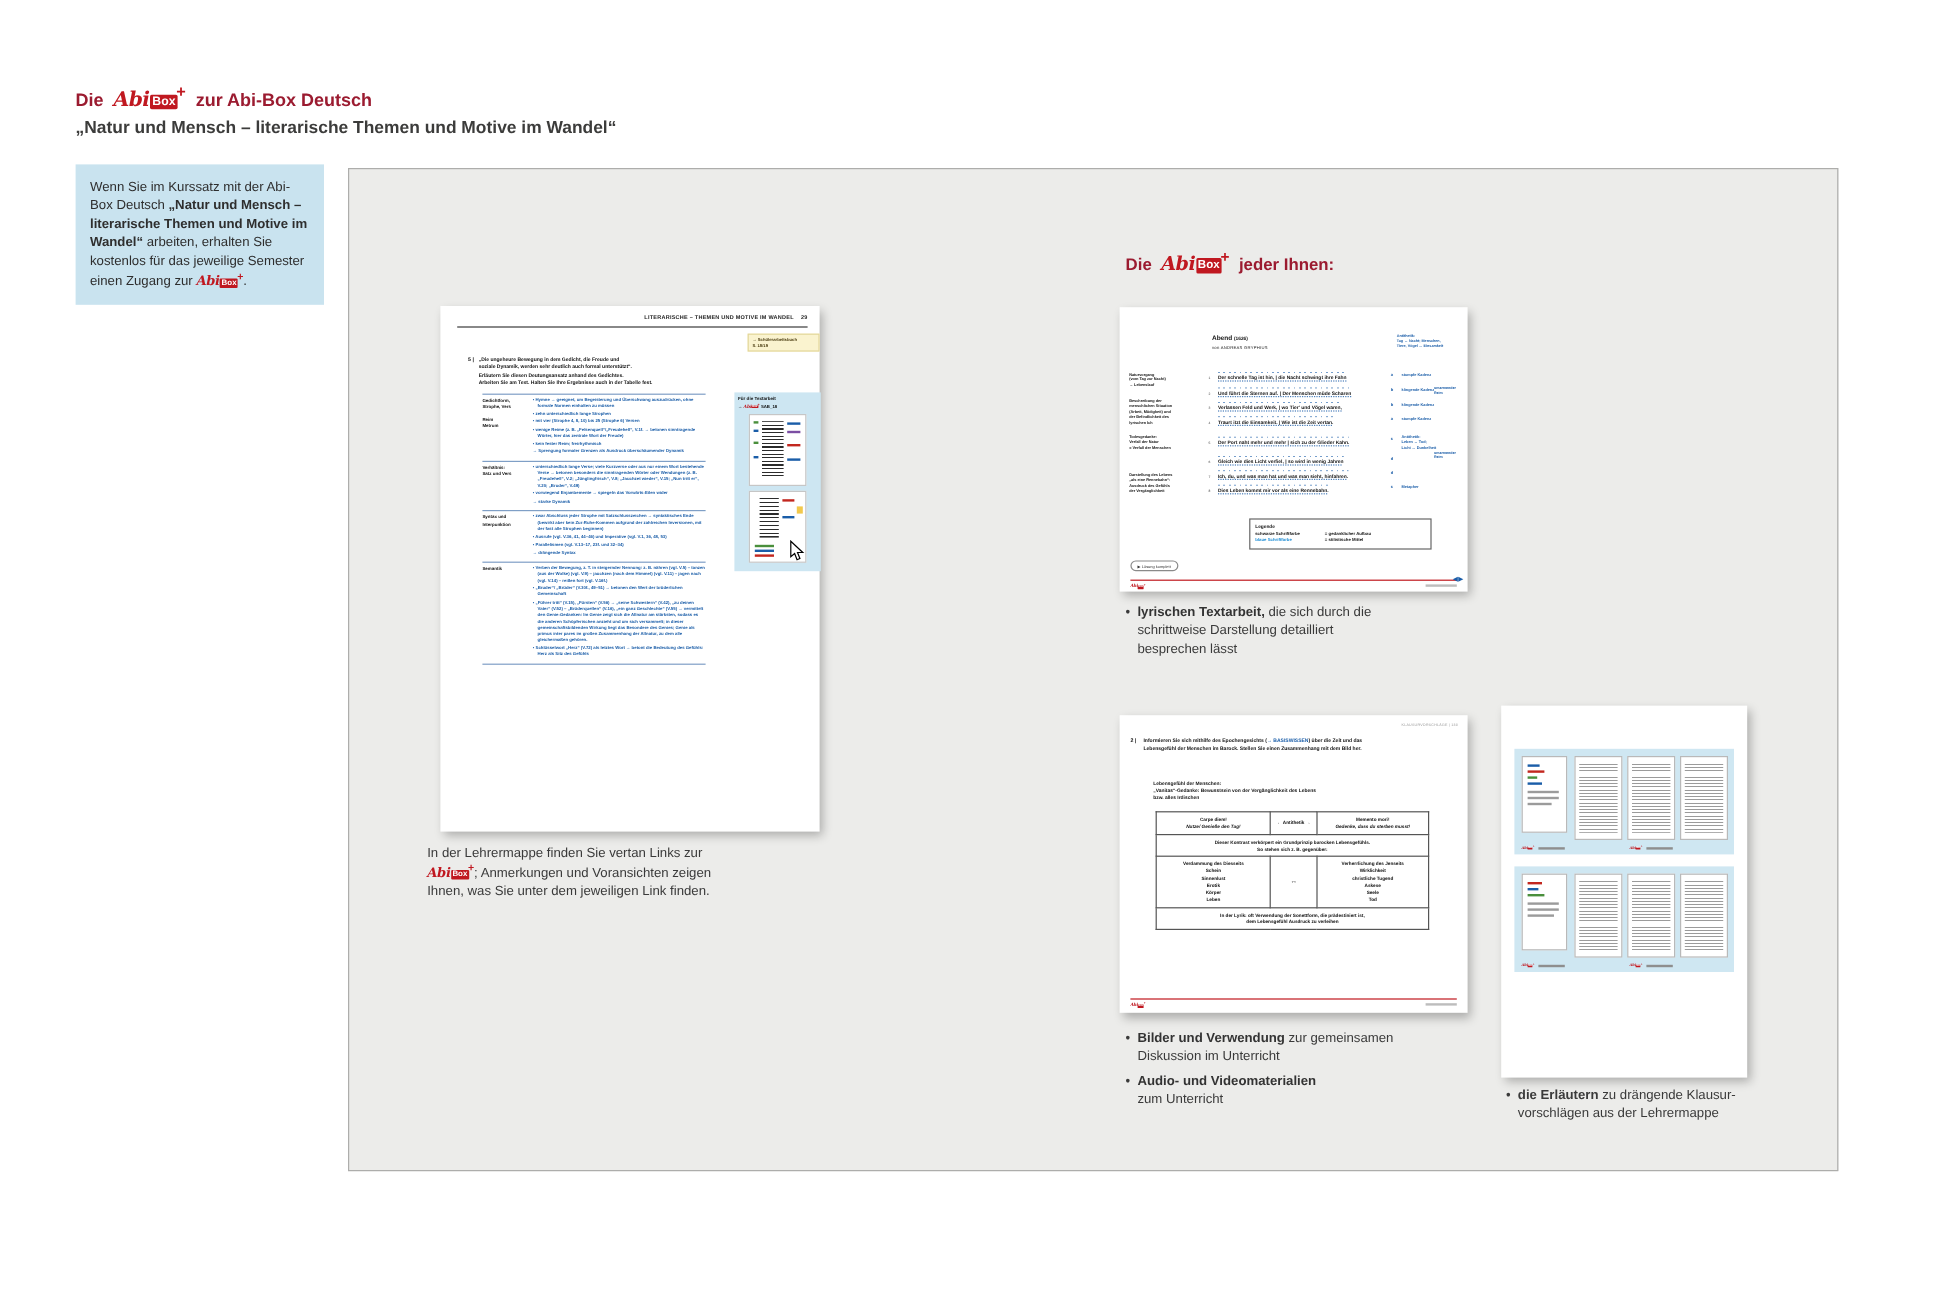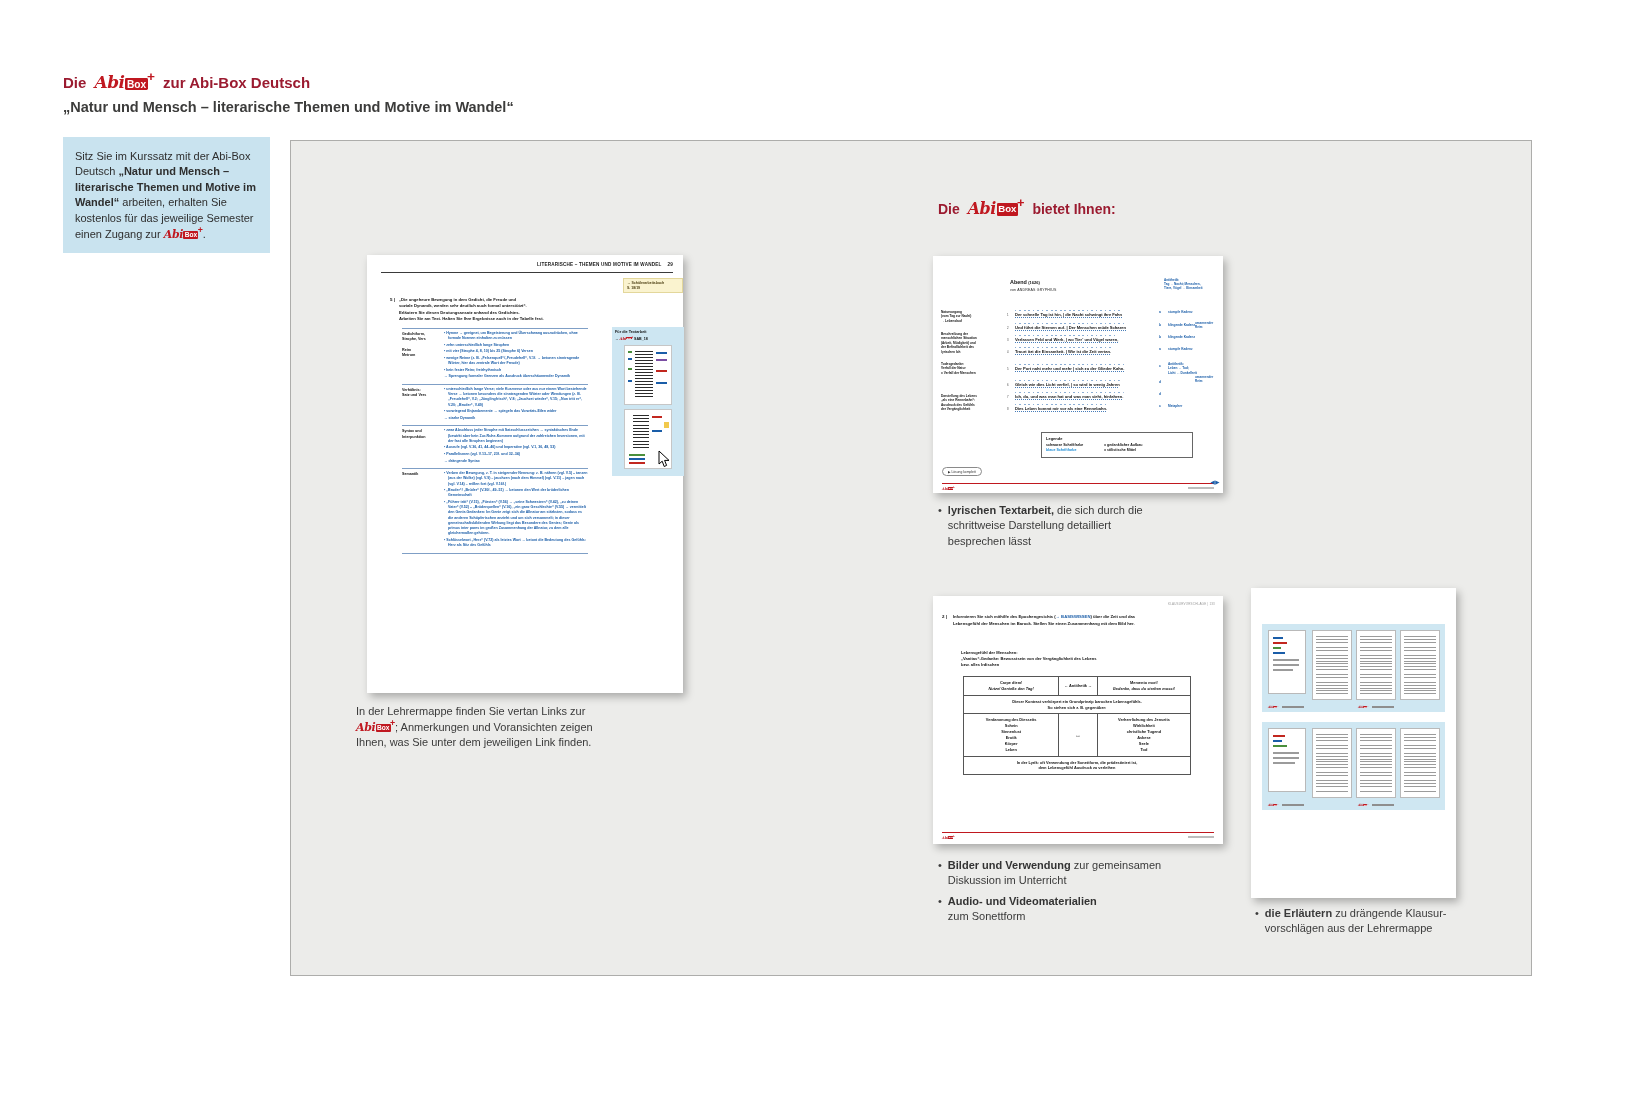--- a/index.html
+++ b/index.html
@@ -42,21 +42,21 @@
   .ws-side{position:absolute;left:245px;top:72px;width:66px;height:143px;background:#cde6f2;padding:3px;}
   .ws-side .t1{font-size:3.8px;font-weight:bold;color:#111;}
   .ws-side .lk{font-size:3.6px;font-weight:bold;color:#111;margin-top:1.5px;}
   .ws-side .abibox{font-size:3.8px;}
   .thumb{position:relative;width:46px;height:58px;margin:4px auto 0;background:#fff;border:.5px solid #c6c6c6;}
   .thumb .blk{position:absolute;}
   
   .cap1{position:absolute;left:356px;top:704px;width:252px;font-size:11px;line-height:1.38;color:#3a3a3a;}
   .cap1 .abibox{font-size:11px;}
   .rh{position:absolute;left:938px;top:197px;font-size:14px;font-weight:bold;color:#9b1b30;}
-  .rh .abibox{font-size:16px;margin:0 4px;}
+  .rh .abibox{font-size:16px;margin:11px 4px;}
   .bullet{position:absolute;display:flex;gap:6px;font-size:11px;line-height:1.4;color:#3a3a3a;}
   .bullet .dot{flex:none;}
   .bullet b{color:#333;}
   
   .s1{left:933px;top:256px;width:290px;height:237px;}
   .s1-title{position:absolute;left:77px;top:23px;font-size:5.4px;font-weight:bold;color:#111;}
   .s1-title .yr{font-size:4px;}
   .s1-author{position:absolute;left:77px;top:32px;font-size:3.5px;color:#222;letter-spacing:.2px;}
   .s1-topnote{position:absolute;left:231px;top:22px;width:52px;font-size:3.1px;font-weight:bold;color:#1a5da8;line-height:1.35;white-space:pre-line;}
   .s1-note{position:absolute;left:8px;width:64px;font-size:3.2px;font-weight:bold;color:#111;line-height:1.4;white-space:pre-line;}
@@ -114,21 +114,21 @@
 <div class="page">
 
   <div class="ttl">
     <span>Die</span>
     <span class="abibox"><span class="abi">Abi</span><span class="box">Box</span><span class="plus">+</span></span>
     <span>zur Abi-Box Deutsch</span>
   </div>
   <div class="subttl">„Natur und Mensch – literarische Themen und Motive im Wandel“</div>
 
   <div class="infobox">
-    <span>Sitz Sie im Kurssatz mit der Abi-Box Deutsch </span><b>„Natur und Mensch – literarische Themen und Motive im Wandel“</b><span> arbeiten, erhalten Sie kostenlos für das jeweilige Semester einen Zugang zur </span><span class="abibox"><span class="abi">Abi</span><span class="box">Box</span><span class="plus">+</span></span><span>.</span>
+    <span>Wenn Sie im Kurssatz mit der Abi-Box Deutsch </span><b>„Natur und Mensch – literarische Themen und Motive im Wandel“</b><span> arbeiten, erhalten Sie kostenlos für das jeweilige Semester einen Zugang zur </span><span class="abibox"><span class="abi">Abi</span><span class="box">Box</span><span class="plus">+</span></span><span>.</span>
   </div>
 
   <div class="panel"></div>
 
   <div class="doc ws">
     <div class="ws-header">
       <span>LITERARISCHE – THEMEN UND MOTIVE IM WANDEL</span>
       <span>29</span>
     </div>
     <div class="ws-hline"></div>
@@ -223,21 +223,21 @@
     <polygon points="1,1 1,14 4.2,11.2 6.2,16.5 8.6,15.4 6.6,10.4 11,10.4" fill="#ffffff" stroke="#000000" stroke-width="1"></polygon>
   </svg>
 
   <div class="cap1">
     <span>In der Lehrermappe finden Sie vertan Links zur </span><span class="abibox"><span class="abi">Abi</span><span class="box">Box</span><span class="plus">+</span></span><span>; Anmerkungen und Voransichten zeigen Ihnen, was Sie unter dem jeweiligen Link finden.</span>
   </div>
 
   <div class="rh">
     <span>Die</span>
     <span class="abibox"><span class="abi">Abi</span><span class="box">Box</span><span class="plus">+</span></span>
-    <span>bietet Ihnen:</span>
+    <span>jeder Ihnen:</span>
   </div>
 
   <div class="doc s1">
     <div class="s1-title">
       <span>Abend</span> <span class="yr">(1626)</span>
     </div>
     <div class="s1-author">von ANDREAS GRYPHIUS</div>
     <div class="s1-topnote">Antithetik:
 Tag ↔ Nacht; Menschen,
 Tiere, Vögel ↔ Einsamkeit</div>
@@ -385,21 +385,21 @@
     <div class="foot-logo abibox" style="top:239px;"><span class="abi">Abi</span><span class="box">Box</span><span class="plus">+</span></div>
     <div class="foot-fine" style="top:240px;"></div>
   </div>
 
   <div class="bullet" style="left:938px;top:858px;">
     <span class="dot">•</span>
     <span style="width:215px;"><b>Bilder und Verwendung</b><span> zur gemeinsamen Diskussion im Unterricht</span></span>
   </div>
   <div class="bullet" style="left:938px;top:894px;">
     <span class="dot">•</span>
-    <span style="width:165px;"><b>Audio- und Videomaterialien</b><span> zum Sonettform</span></span>
+    <span style="width:165px;"><b>Audio- und Videomaterialien</b><span> zum Unterricht</span></span>
   </div>
 
   <div class="doc kp">
     <div class="strip" style="top:36px;" aria-hidden="true">
       <div class="mini" style="left:6px;top:6px;width:36px;height:62px;">
         <div class="chip" style="left:4px;top:6px;width:10px;background:#1a5da8;"></div>
         <div class="chip" style="left:4px;top:11px;width:14px;background:#c2271f;"></div>
         <div class="chip" style="left:4px;top:16px;width:8px;background:#4a8f3c;"></div>
         <div class="chip" style="left:4px;top:21px;width:12px;background:#1a5da8;"></div>
         <div class="chip" style="left:4px;top:28px;width:26px;background:#9b9b9b;"></div>

